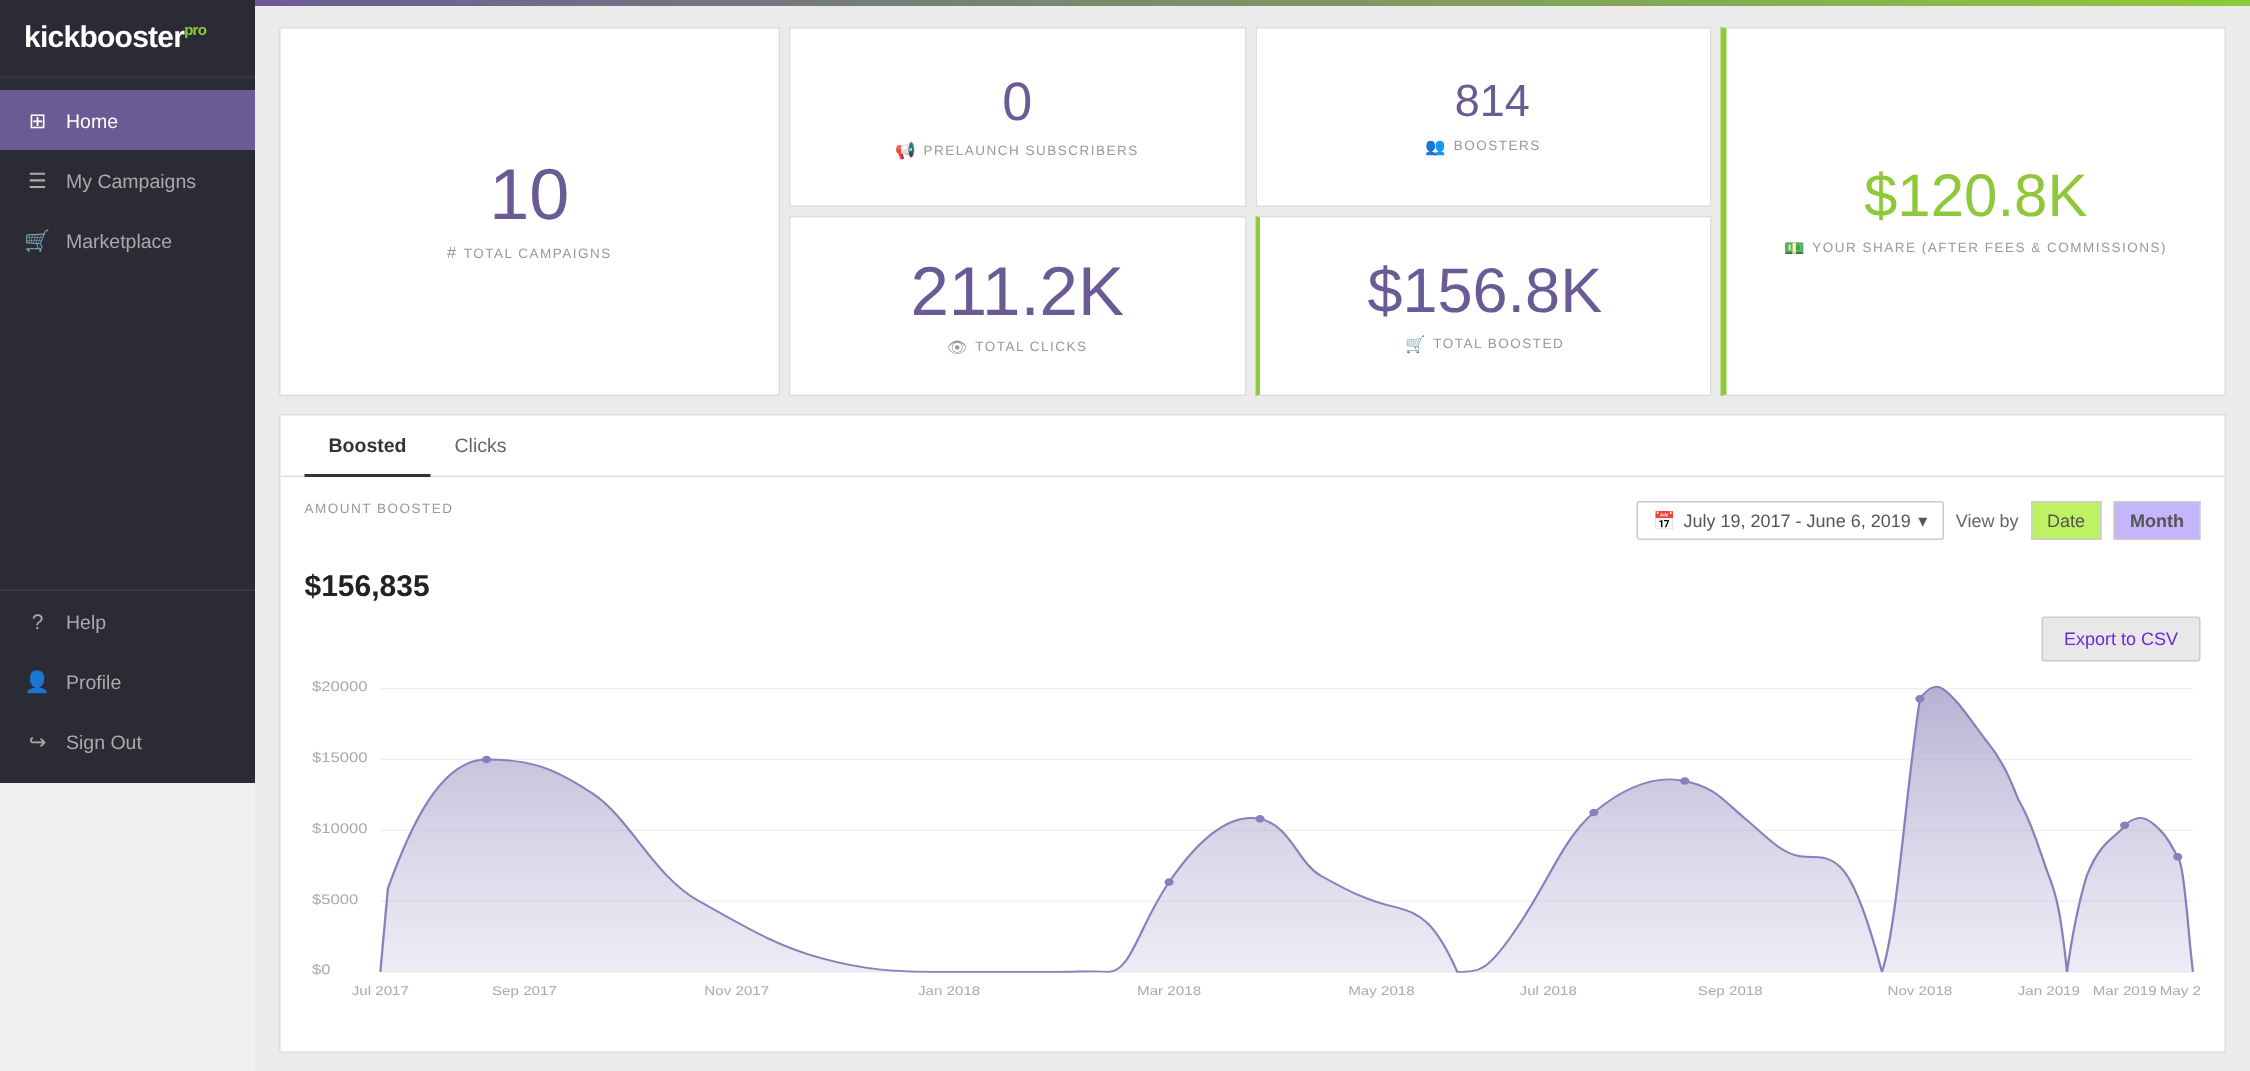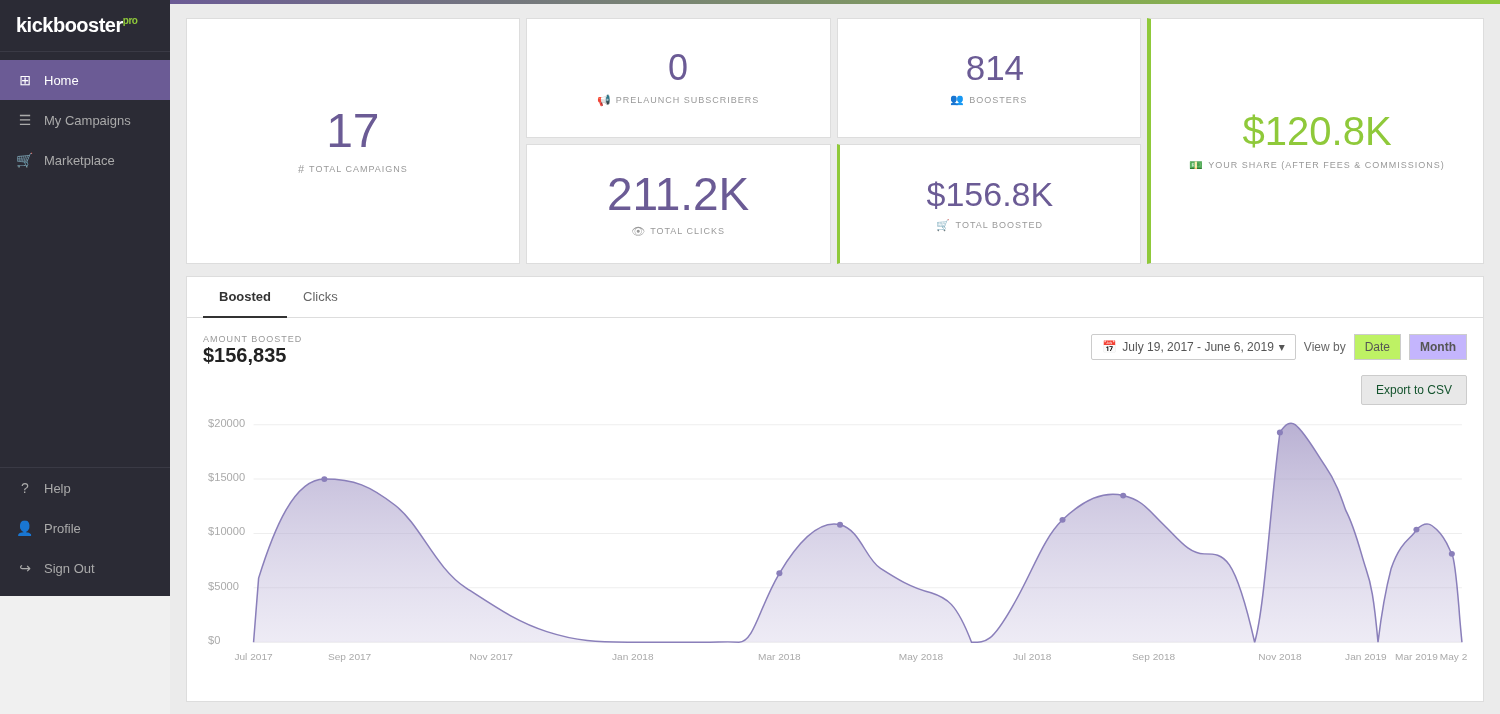--- a/index.html
+++ b/index.html
@@ -5,21 +5,21 @@
     * { margin: 0; padding: 0; box-sizing: border-box; }
     body { font-family: 'Helvetica Neue', Arial, sans-serif; background: #f0f0f0; display: flex; height: 714px; overflow: hidden; }
 
     
     .sidebar {
       width: 170px;
       background: #2b2b35;
       display: flex;
       flex-direction: column;
       flex-shrink: 0;
-      height: 596px;
+      height: 522px;
     }
     .sidebar-logo {
       padding: 14px 16px;
       border-bottom: 1px solid #3a3a45;
     }
     .logo-text {
       font-size: 20px;
       color: #fff;
       font-weight: 300;
       letter-spacing: -0.5px;
@@ -151,20 +151,21 @@
     .chart-title-label {
       font-size: 9px;
       color: #999;
       letter-spacing: 1px;
       text-transform: uppercase;
     }
     .chart-title-value {
       font-size: 20px;
       font-weight: 600;
       color: #222;
+      margin-top: 36px;
     }
     .chart-controls {
       display: flex;
       align-items: center;
       gap: 8px;
       flex-wrap: wrap;
       justify-content: flex-end;
     }
     .date-range-btn {
       background: #fff;
@@ -192,21 +193,21 @@
     }
     .view-btn.active {
       background: #c4b5fd;
       font-weight: 600;
     }
     .export-btn {
       background: #e8e8e8;
       border: 1px solid #ccc;
       padding: 7px 14px;
       font-size: 12px;
-      color: #14532d;
+      color: #6d28d9;
       cursor: pointer;
       border-radius: 2px;
     }
     .chart-controls-row {
       display: flex;
       align-items: center;
       justify-content: flex-end;
       margin-bottom: 8px;
     }
 
@@ -259,51 +260,51 @@
     </div>
   </div>
 </div>
 
 <div class="main">
   <div class="top-accent"></div>
 
   <div style="display:flex; margin: 14px 16px 0 16px; gap: 6px;">
 
     <div class="stat-card" style="flex:1.1; margin:0;">
-      <div class="stat-value">17</div>
+      <div class="stat-value">10</div>
       <div class="stat-label">
         <span class="licon">#</span>
         <span>TOTAL CAMPAIGNS</span>
       </div>
     </div>
 
     <div style="flex:2.2; display:grid; grid-template-columns:1fr 1fr; grid-template-rows:1fr 1fr; gap:6px;">
       <div class="stat-card" style="margin:0;">
         <div class="stat-value" style="font-size:36px;">0</div>
         <div class="stat-label">
           <span class="licon">📢</span>
           <span>PRELAUNCH SUBSCRIBERS</span>
         </div>
       </div>
       <div class="stat-card" style="margin:0;">
-        <div class="stat-value" style="font-size:35px;margin-left:12px;">814</div>
+        <div class="stat-value" style="font-size:30px;margin-left:12px;">814</div>
         <div class="stat-label">
           <span class="licon">👥</span>
           <span>BOOSTERS</span>
         </div>
       </div>
       <div class="stat-card" style="margin:0;">
         <div class="stat-value" style="font-size:46px;">211.2K</div>
         <div class="stat-label">
           <span class="licon">👁</span>
           <span>TOTAL CLICKS</span>
         </div>
       </div>
       <div class="stat-card" style="margin:0;">
-        <div class="stat-value" style="font-size:34px;">$156.8K</div>
+        <div class="stat-value" style="font-size:42px;">$156.8K</div>
         <div class="stat-label">
           <span class="licon">🛒</span>
           <span>TOTAL BOOSTED</span>
         </div>
       </div>
     </div>
 
     <div class="stat-card" style="flex:1.1; margin:0; border-left: 4px solid #8fc93a;">
       <div class="stat-value green" style="font-size:40px;">$120.8K</div>
       <div class="stat-label">

